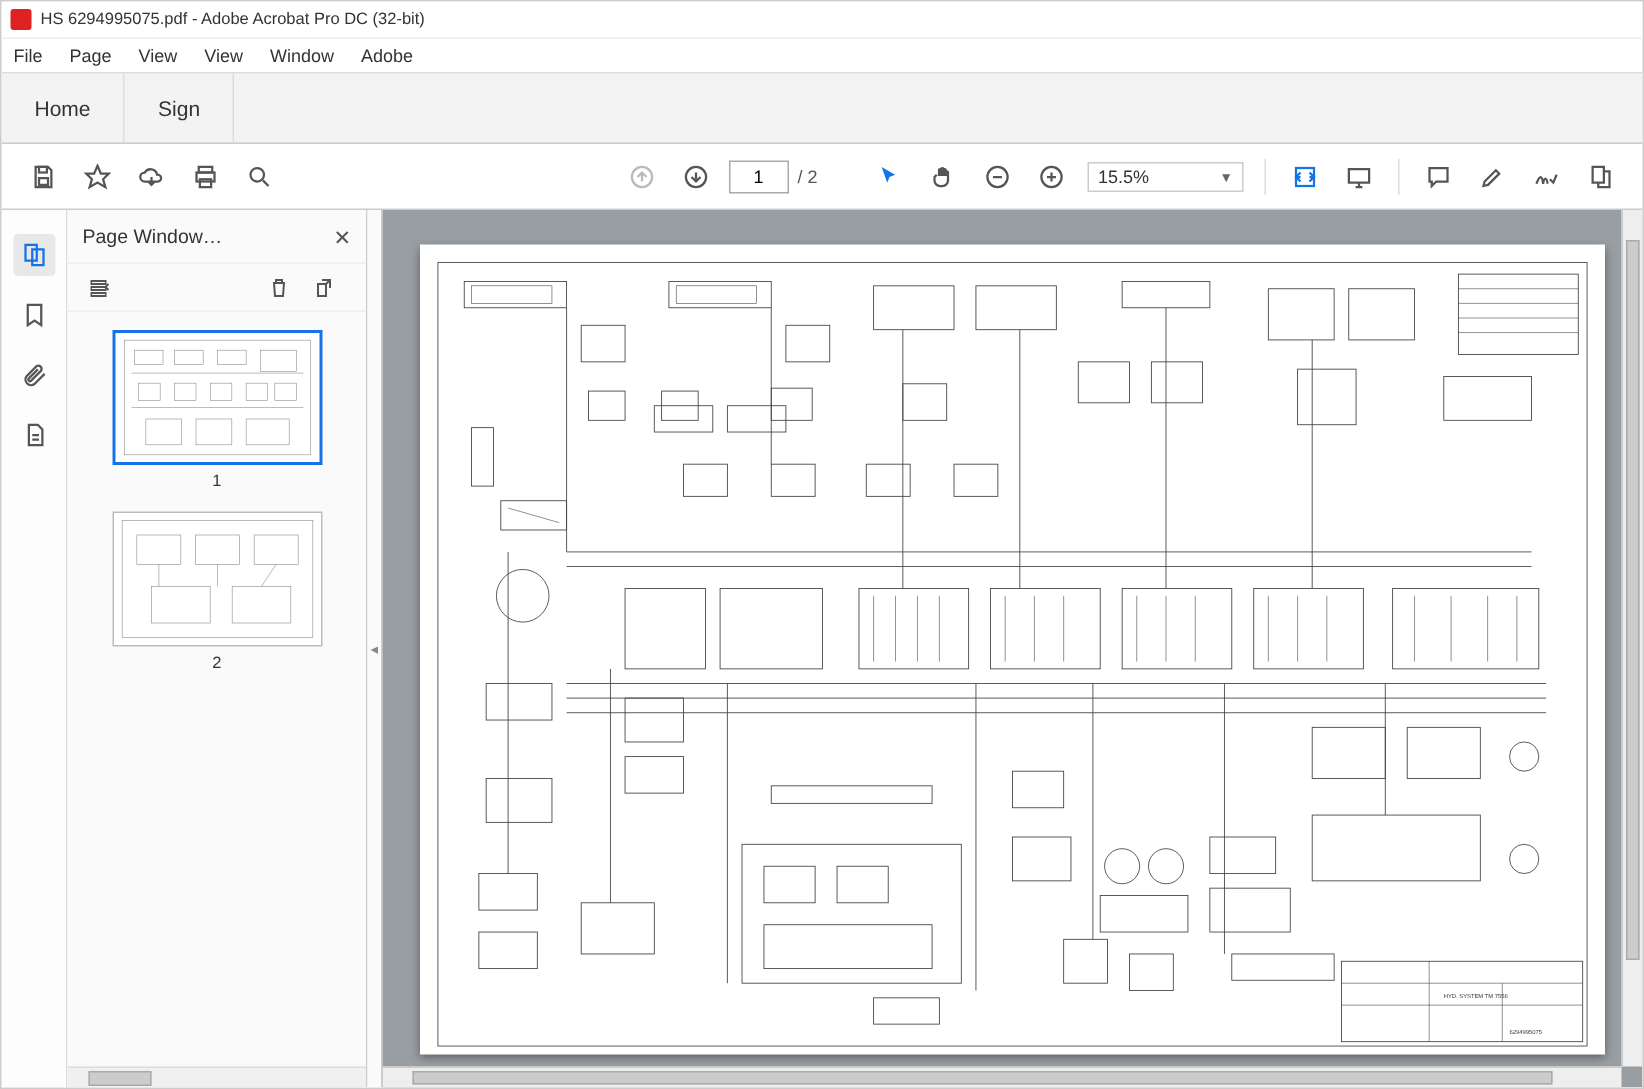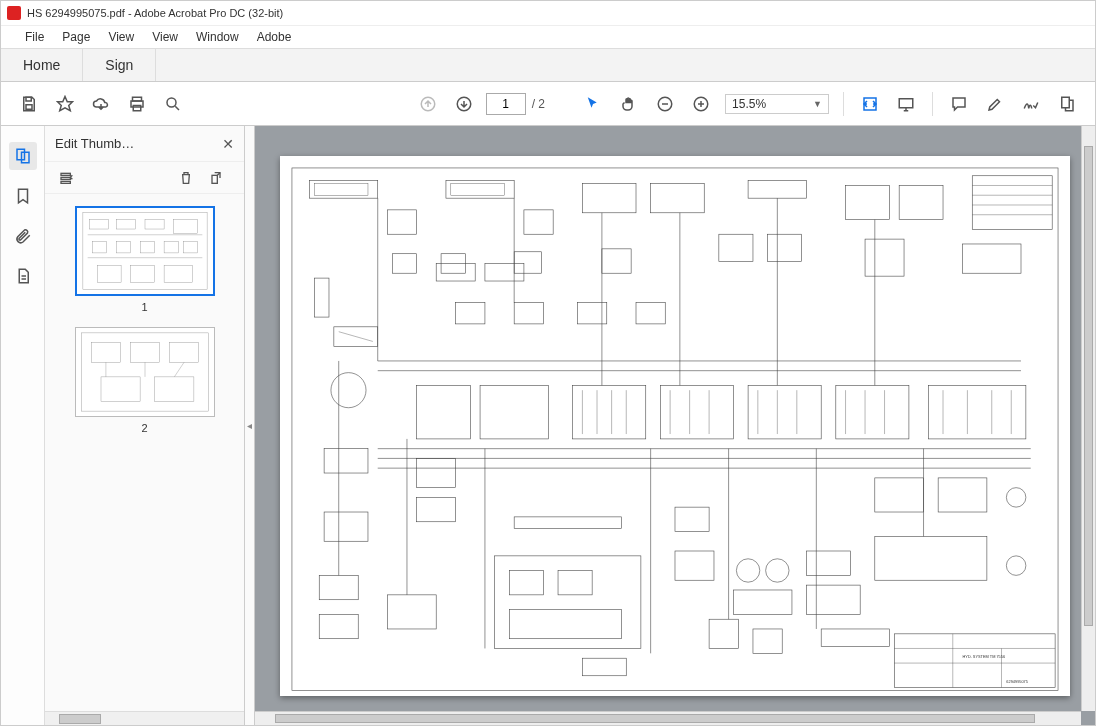--- a/index.html
+++ b/index.html
@@ -3,25 +3,25 @@
 <meta charset="utf-8">
 <style>
 * { box-sizing: border-box; margin: 0; padding: 0; font-family: "Segoe UI", Arial, sans-serif; }
 body { width: 1096px; height: 726px; background: #fff; overflow: hidden; display: flex; flex-direction: column; border: 1px solid #ccc; }
 
 
 .titlebar { height: 22px; background: #fff; display: flex; align-items: center; padding: 12px 6px; font-size: 11px; color: #333; border-bottom: 1px solid #eee; }
 .titlebar-icon { width: 14px; height: 14px; background: #d22; margin-right: 6px; border-radius: 2px; }
 
 
-.menubar { height: 22px; display: flex; align-items: center; padding: 0 24px; font-size: 12px; color: #333; }
+.menubar { height: 22px; display: flex; align-items: center; padding: 0 8px; font-size: 12px; color: #333; }
 .menubar span { margin-right: 18px; cursor: default; }
 
 
-.tabbar { height: 34px; background: #f3f3f3; border-top: 1px solid #ddd; border-bottom: 1px solid #ccc; display: flex; align-items: stretch; }
+.tabbar { height: 48px; background: #f3f3f3; border-top: 1px solid #ddd; border-bottom: 1px solid #ccc; display: flex; align-items: stretch; }
 .tab { padding: 0 22px; display: flex; align-items: center; font-size: 14px; color: #333; border-right: 1px solid #ddd; }
 .tab.active { background: #fff; border-top: 1px solid #ccc; margin-top: -1px; }
 .tab-close { margin-left: 8px; font-size: 14px; color: #666; }
 
 
 .toolbar { height: 44px; border-bottom: 1px solid #ccc; display: flex; align-items: center; padding: 0 10px; }
 .tbtn { width: 32px; height: 32px; display: flex; align-items: center; justify-content: center; color: #555; margin: 0 2px; }
 .tbtn svg { width: 18px; height: 18px; }
 .tsep { width: 1px; height: 24px; background: #ddd; margin: 0 8px; }
 .tspacer { flex: 1; }
@@ -231,21 +231,21 @@
         <svg width="18" height="18" viewBox="0 0 24 24" fill="none" stroke="currentColor" stroke-width="2">
           <path d="M7 3h8l4 4v14H7z"></path>
           <line x1="10" y1="12" x2="16" y2="12"></line>
           <line x1="10" y1="16" x2="16" y2="16"></line>
         </svg>
       </div>
   </div>
 
   <div class="thumbpanel">
     <div class="thumbhead">
-      <span>Edit Thumb…</span>
+      <span>Page Window…</span>
       <span class="close">✕</span>
     </div>
     <div class="thumbtools">
       <div class="tt">
           <svg width="16" height="16" viewBox="0 0 24 24" fill="none" stroke="currentColor" stroke-width="2">
             <rect x="3" y="5" width="14" height="3"></rect>
             <rect x="3" y="11" width="14" height="3"></rect>
             <rect x="3" y="17" width="14" height="3"></rect>
             <path d="M20 8l-3 3 3 3"></path>
           </svg>

